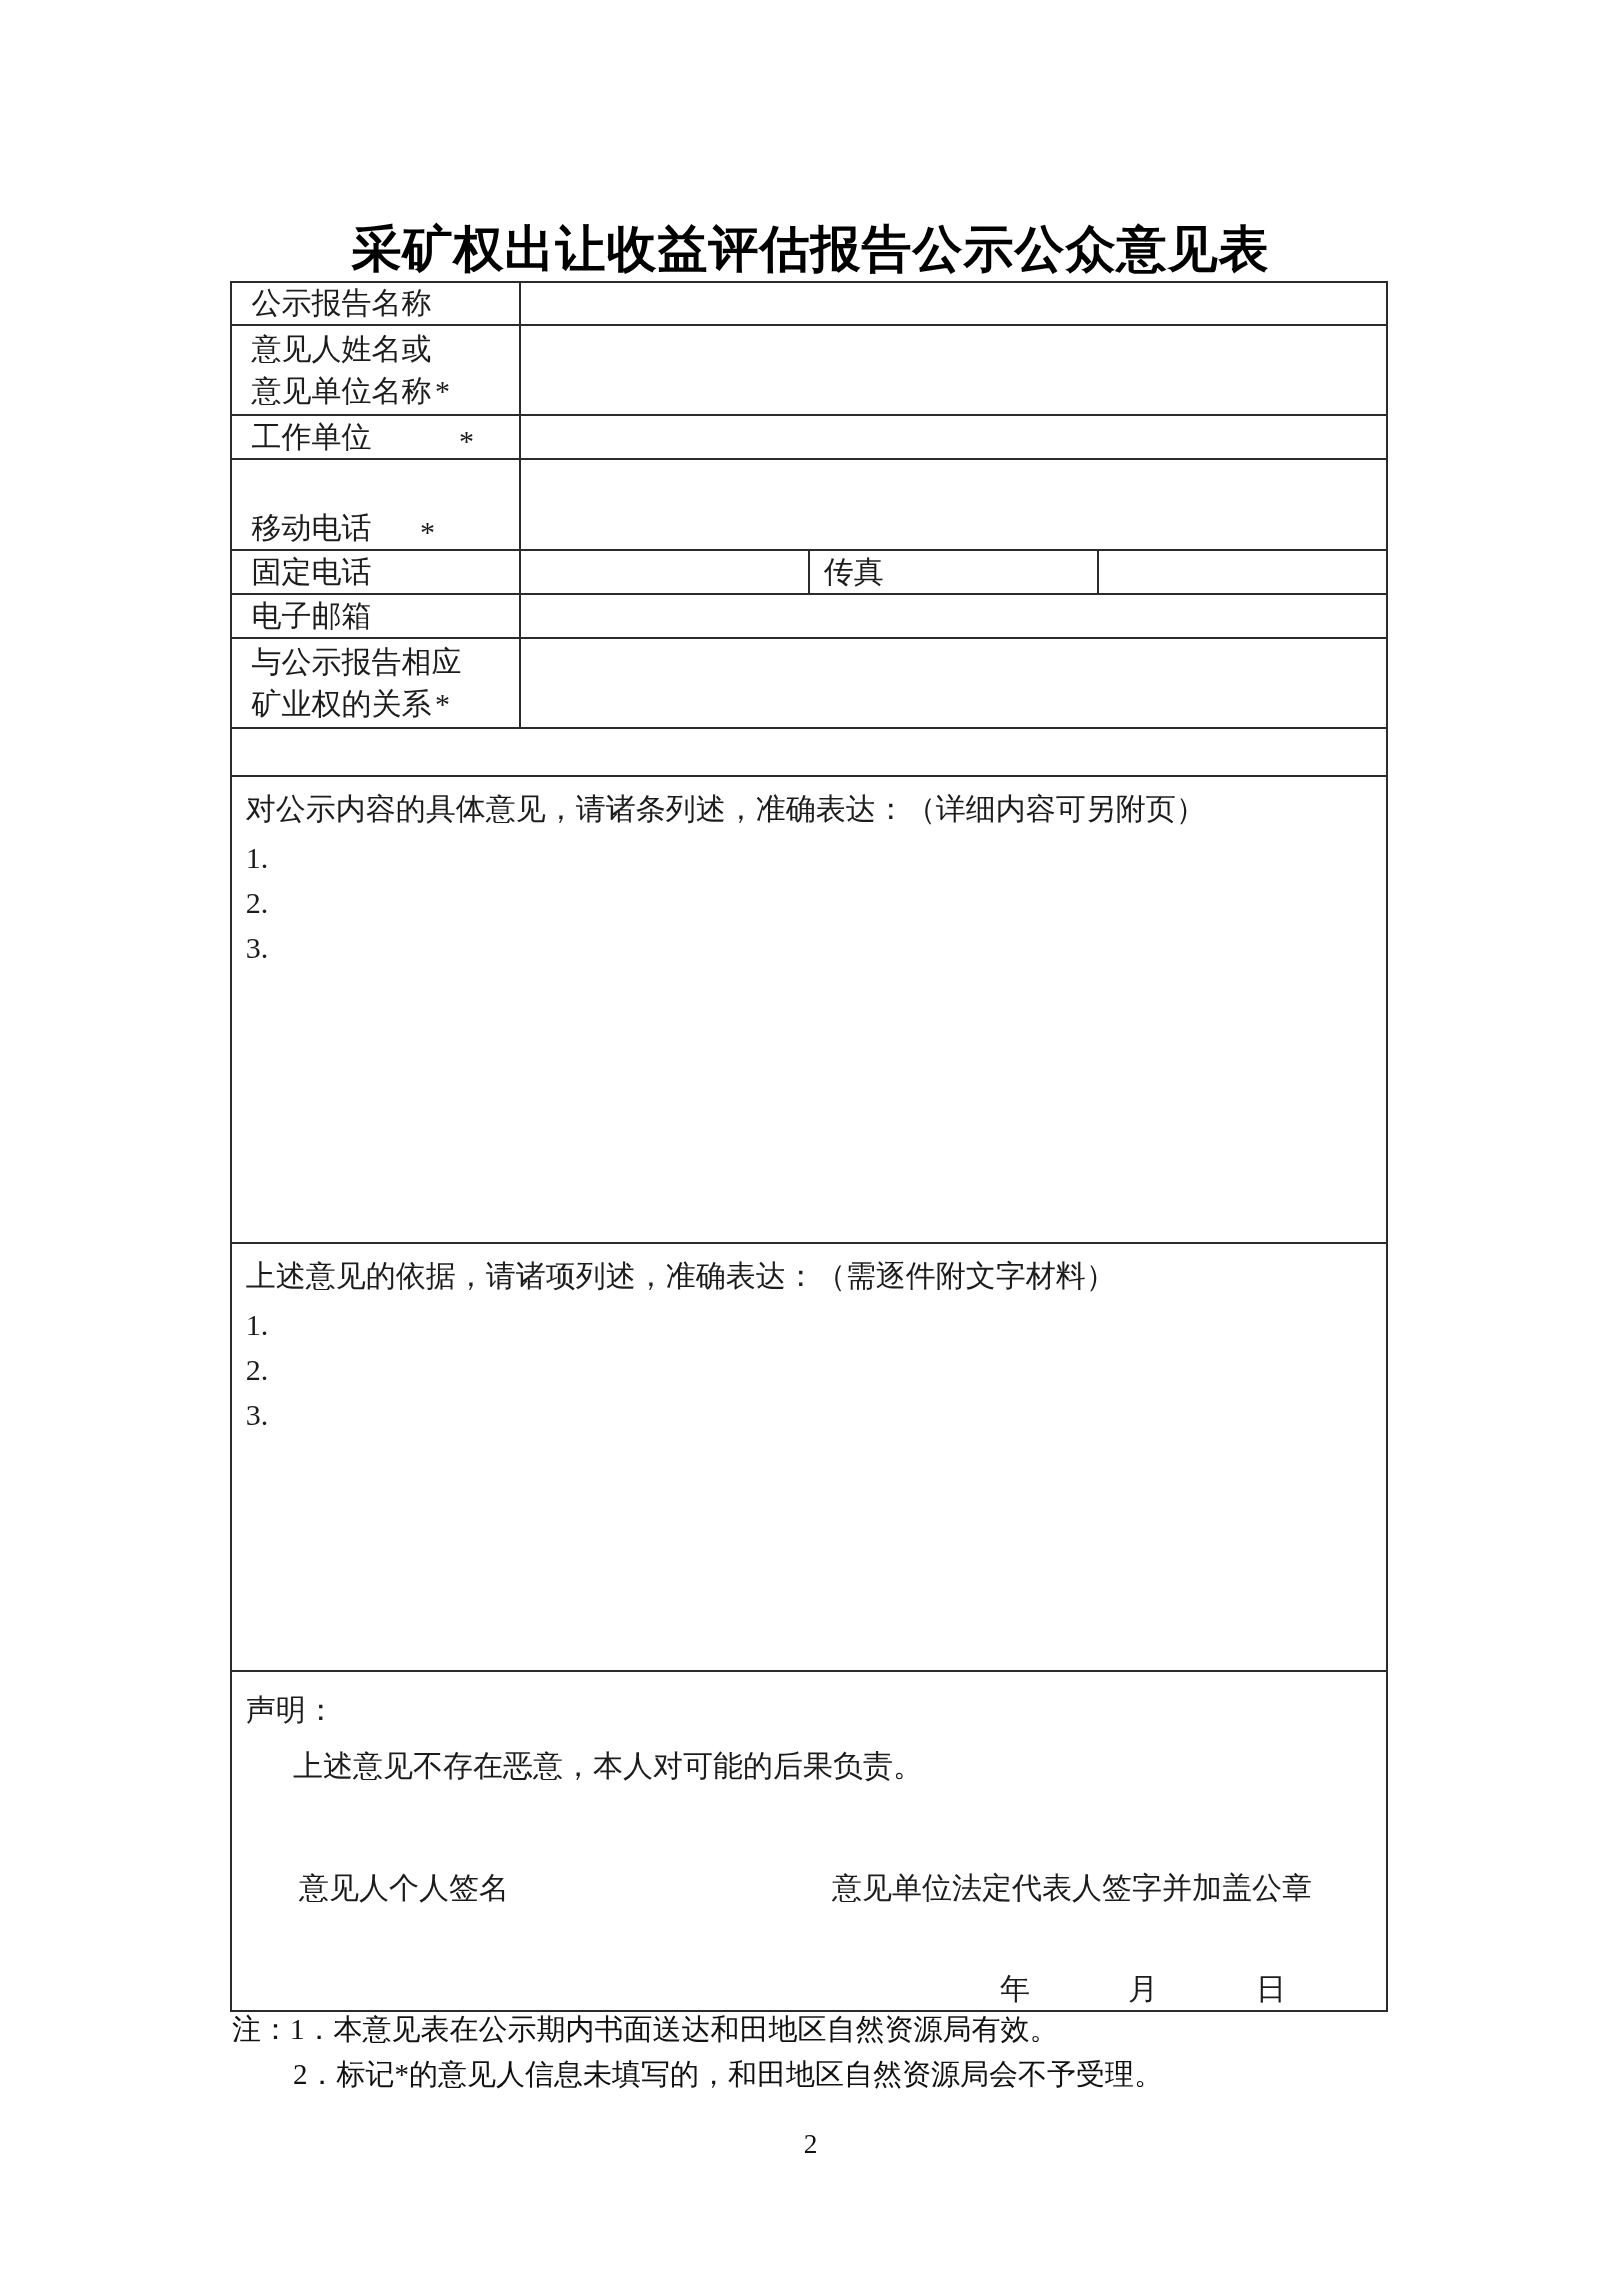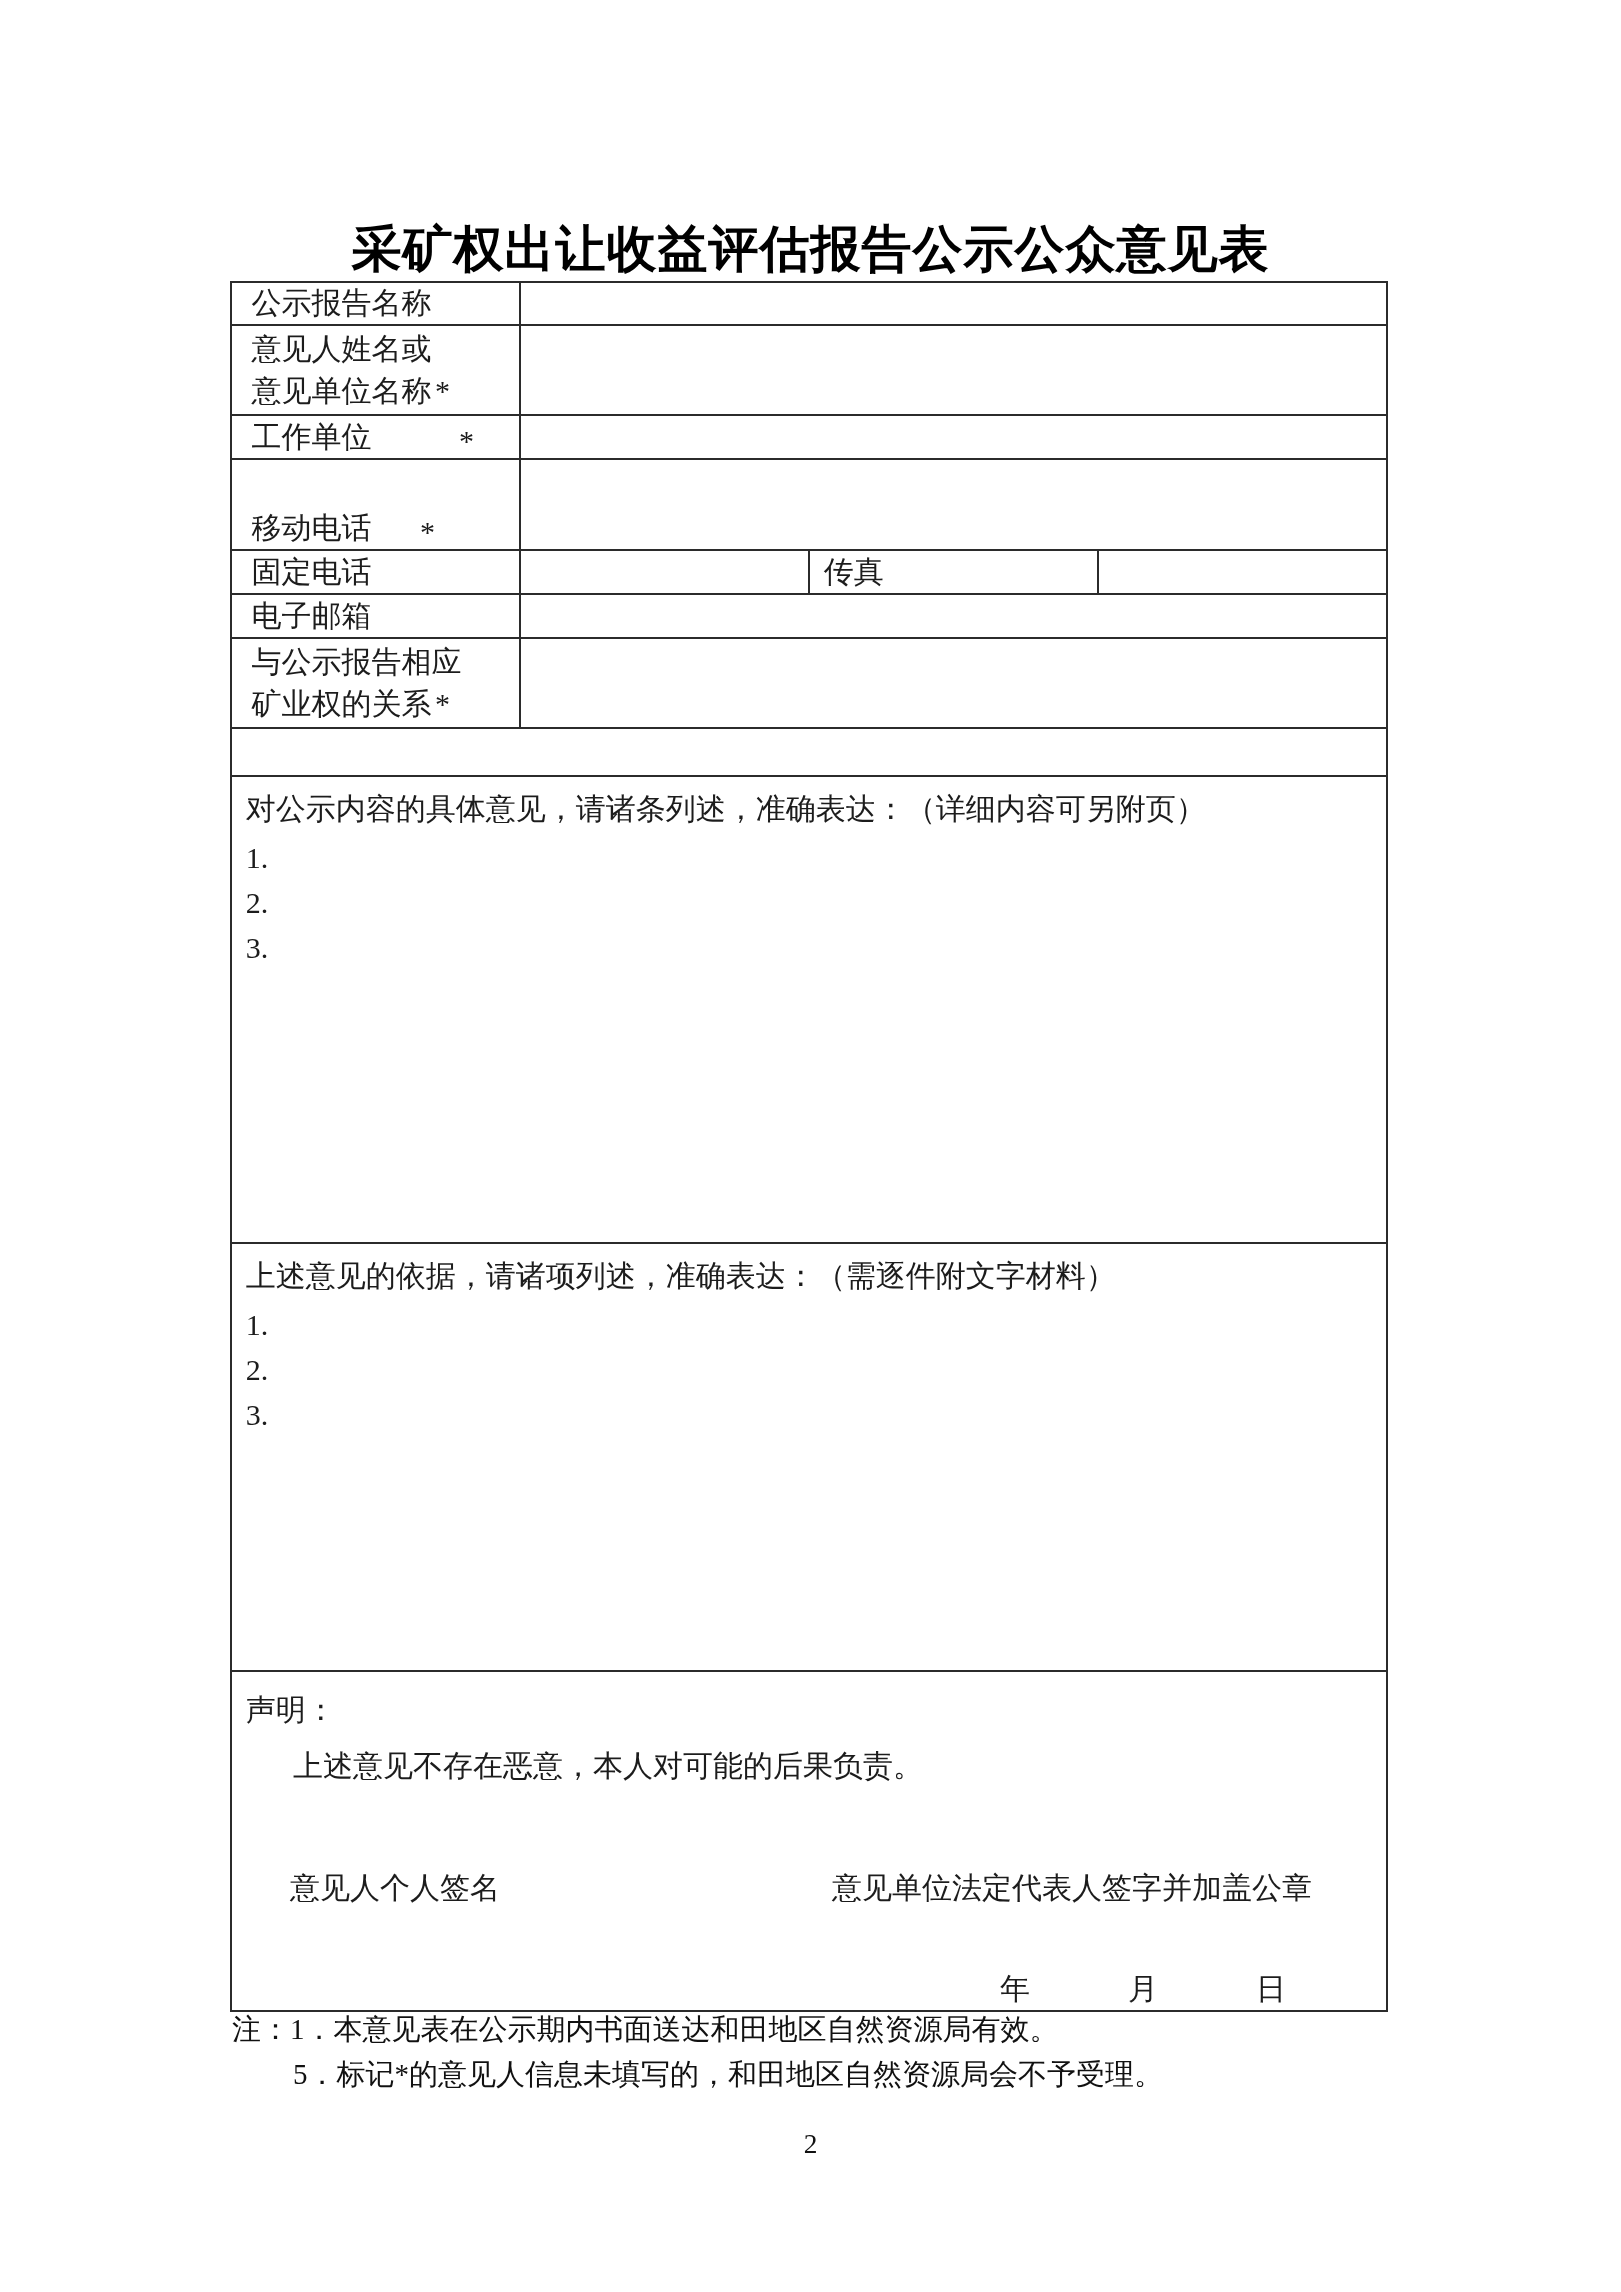--- a/index.html
+++ b/index.html
@@ -41,21 +41,21 @@
   .label-flex.star-near{padding-right:84px;margin-top:48px;}
   .two-line{line-height:42px;padding-top:2px !important;padding-bottom:2px !important;}
   .two-line .lflex{display:flex;justify-content:space-between;align-items:center;padding-right:69px;}
   .fax-label{padding-left:13.7px !important;}
   .section-cell{vertical-align:top !important;padding:9.8px 13.7px !important;}
   .section-head{line-height:43px;}
   .section-item{margin-top:12.7px;line-height:32px;}
   .decl-cell{position:relative;vertical-align:top !important;}
   .decl-head{position:absolute;top:17.6px;left:13.7px;}
   .decl-statement{position:absolute;top:74px;left:61px;}
-  .sign-personal{position:absolute;top:196px;left:58px;}
+  .sign-personal{position:absolute;top:196px;left:67px;}
   .sign-unit{position:absolute;top:196px;left:600px;}
   .decl-date{position:absolute;top:297px;right:98px;letter-spacing:2px;}
   .notes{
     position:absolute;
     left:232px;top:2007px;
     width:1157px;
     font-size:29px;
     line-height:45px;
     color:#111;
   }
@@ -185,19 +185,19 @@
         <span class="sign-personal">意见人个人签名</span>
         <span class="sign-unit">意见单位法定代表人签字并加盖公章</span>
         <div class="decl-date">年　　　月　　　日</div>
       </td>
     </tr>
   </tbody>
     </table>
 
   <div class="notes">
     <div>注：1．本意见表在公示期内书面送达和田地区自然资源局有效。</div>
-    <div class="note-line2">5．标记*的意见人信息未填写的，和田地区自然资源局会不予受理。</div>
+    <div class="note-line2">2．标记*的意见人信息未填写的，和田地区自然资源局会不予受理。</div>
   </div>
 
   <div class="page-number">2</div>
 
 </div>
 
 
 </body></html>

